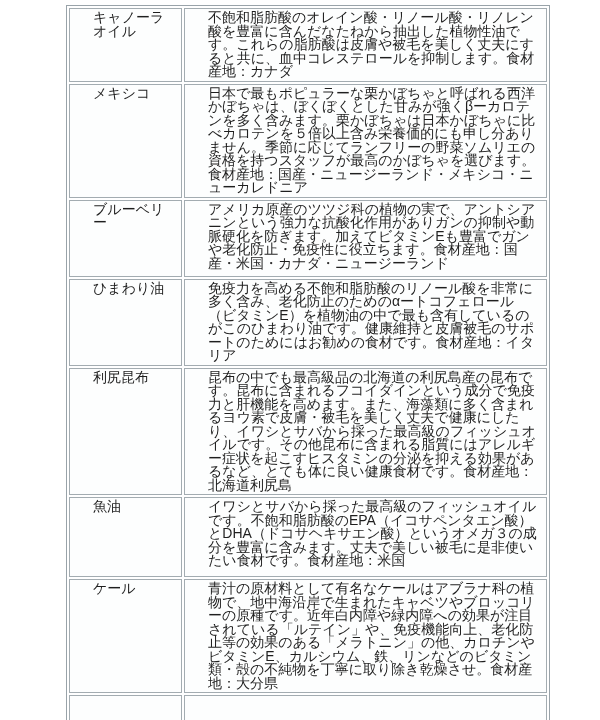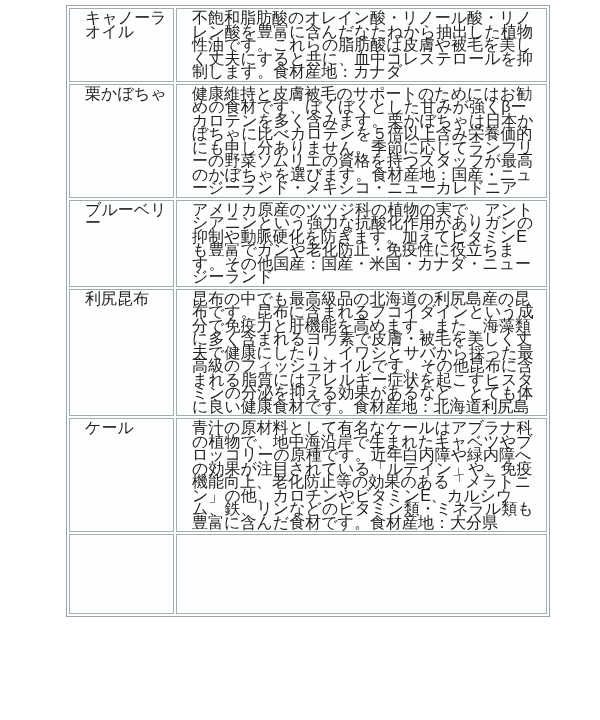--- a/index.html
+++ b/index.html
@@ -26,23 +26,23 @@
     border-collapse: separate;
     border-spacing: 2px;
     border: 1px solid #99a3a9;
     background: #ffffff;
   }
   table.ingredient-table td {
     border: 1px solid #a3acb1;
     background: #fdfefe;
     vertical-align: top;
     color: #1f1f1f;
-    font-size: 16px;
+    font-size: 14px;
     line-height: 13.5px;
-    padding: 2px 4px 2px 15px;
+    padding: 2px 4px 2px 23px;
     overflow: hidden;
     word-break: break-all;
   }
   td.col-name  { width: 84px; }
   td.col-desc  { }
   tr:nth-child(1) td { height: 65px; }
   tr:nth-child(2) td { height: 71px; }
   tr:nth-child(3) td { height: 71px; }
   tr:nth-child(4) td { height: 75px; }
   tr:nth-child(5) td { height: 73px; }
@@ -55,34 +55,42 @@
 <body>
 
 <div class="page">
   <table class="ingredient-table">
     <tbody>
       <tr>
         <td class="col-name">キャノーラオイル</td>
         <td class="col-desc">不飽和脂肪酸のオレイン酸・リノール酸・リノレン酸を豊富に含んだなたねから抽出した植物性油です。これらの脂肪酸は皮膚や被毛を美しく丈夫にすると共に、血中コレステロールを抑制します。食材産地：カナダ</td>
       </tr>
       <tr>
-        <td class="col-name">栗かぼちゃ</td>
-        <td class="col-desc">健康維持と皮膚被毛のサポートのためにはお勧めの食材です、ぼくぼくとした甘みが強くβーカロテンを多く含みます。栗かぼちゃは日本かぼちゃに比べカロテンを５倍以上含み栄養価的にも申し分ありません。季節に応じてランフリーの野菜ソムリエの資格を持つスタッフが最高のかぼちゃを選びます。食材産地：国産・ニュージーランド・メキシコ・ニューカレドニア</td>
+        <td class="col-name">メキシコ</td>
+        <td class="col-desc">日本で最もポピュラーな栗かぼちゃと呼ばれる西洋かぼちゃは、ぼくぼくとした甘みが強くβーカロテンを多く含みます。栗かぼちゃは日本かぼちゃに比べカロテンを５倍以上含み栄養価的にも申し分ありません。季節に応じてランフリーの野菜ソムリエの資格を持つスタッフが最高のかぼちゃを選びます。食材産地：国産・ニュージーランド・メキシコ・ニューカレドニア</td>
       </tr>
       <tr>
         <td class="col-name">ブルーベリー</td>
-        <td class="col-desc">アメリカ原産のツツジ科の植物の実で、アントシアニンという強力な抗酸化作用がありガンの抑制や動脈硬化を防ぎます。加えてビタミンEも豊富でガンや老化防止・免疫性に役立ちます。その他国産：国産・米国・カナダ・ニュージーランド</td>
+        <td class="col-desc">アメリカ原産のツツジ科の植物の実で、アントシアニンという強力な抗酸化作用がありガンの抑制や動脈硬化を防ぎます。加えてビタミンEも豊富でガンや老化防止・免疫性に役立ちます。食材産地：国産・米国・カナダ・ニュージーランド</td>
+      </tr>
+      <tr>
+        <td class="col-name">ひまわり油</td>
+        <td class="col-desc">免疫力を高める不飽和脂肪酸のリノール酸を非常に多く含み、老化防止のためのαートコフェロール（ビタミンE）を植物油の中で最も含有しているのがこのひまわり油です。健康維持と皮膚被毛のサポートのためにはお勧めの食材です。食材産地：イタリア</td>
       </tr>
       <tr>
         <td class="col-name">利尻昆布</td>
         <td class="col-desc">昆布の中でも最高級品の北海道の利尻島産の昆布です。昆布に含まれるフコイダインという成分で免疫力と肝機能を高めます。また、海藻類に多く含まれるヨウ素で皮膚・被毛を美しく丈夫で健康にしたり、イワシとサバから採った最高級のフィッシュオイルです。その他昆布に含まれる脂質にはアレルギー症状を起こすヒスタミンの分泌を抑える効果があるなど、とても体に良い健康食材です。食材産地：北海道利尻島</td>
       </tr>
       <tr>
+        <td class="col-name">魚油</td>
+        <td class="col-desc">イワシとサバから採った最高級のフィッシュオイルです。不飽和脂肪酸のEPA（イコサペンタエン酸）とDHA（ドコサヘキサエン酸）というオメガ３の成分を豊富に含みます。丈夫で美しい被毛に是非使いたい食材です。食材産地：米国</td>
+      </tr>
+      <tr>
         <td class="col-name">ケール</td>
-        <td class="col-desc">青汁の原材料として有名なケールはアブラナ科の植物で、地中海沿岸で生まれたキャベツやブロッコリーの原種です。近年白内障や緑内障への効果が注目されている「ルテイン」や、免疫機能向上、老化防止等の効果のある「メラトニン」の他、カロチンやビタミンE、カルシウム、鉄、リンなどのビタミン類・ミネラル類も豊富に含んだ食材です。食材産地：大分県</td>
+        <td class="col-desc">青汁の原材料として有名なケールはアブラナ科の植物で、地中海沿岸で生まれたキャベツやブロッコリーの原種です。近年白内障や緑内障への効果が注目されている「ルテイン」や、免疫機能向上、老化防止等の効果のある「メラトニン」の他、カロチンやビタミンE、カルシウム、鉄、リンなどのビタミン類・殻の不純物を丁寧に取り除き乾燥させ。食材産地：大分県</td>
       </tr>
       <tr>
         <td class="col-name"></td>
         <td class="col-desc"></td>
       </tr>
     </tbody>
   </table>
 </div>
 
 </body></html>

